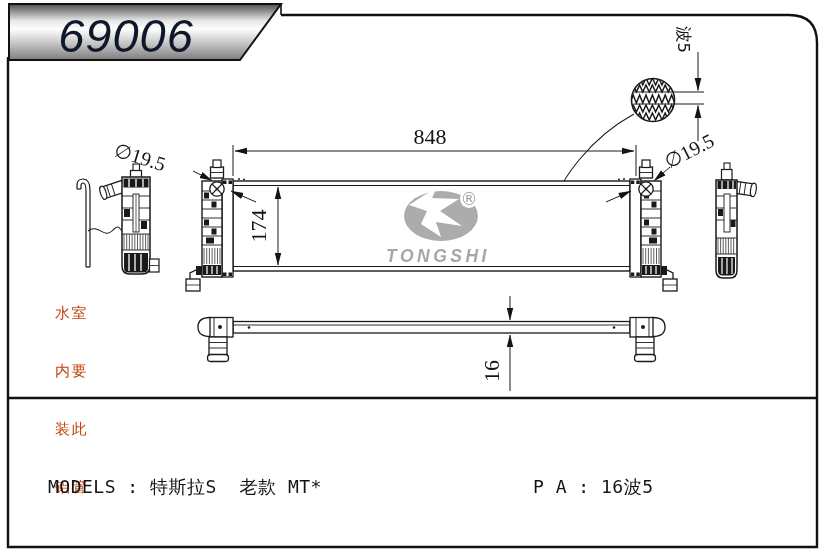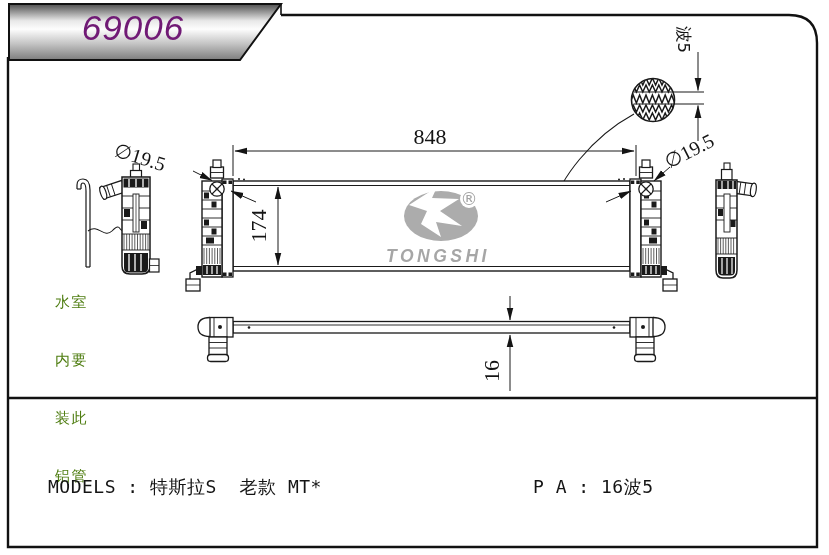--- a/index.html
+++ b/index.html
@@ -5,26 +5,26 @@
   html,body{margin:0;padding:0;background:#fff;}
   .page{position:relative;width:829px;height:555px;background:#fff;overflow:hidden;
         font-family:"Liberation Sans",sans-serif;}
   .page svg{position:absolute;left:0;top:0;}
   .specs{position:absolute;left:0;top:414px;width:709px;height:130px;
          font-family:"DejaVu Sans Mono",monospace;font-size:18px;line-height:29px;
          color:#141414;letter-spacing:0.5px;}
   .spec-col{position:absolute;top:0;white-space:pre;}
   .spec-col.left{left:48px;}
   .spec-col.right{left:533px;}
-  .note{position:absolute;left:55px;top:254px;width:44px;
+  .note{position:absolute;left:55px;top:265px;width:44px;
         font-family:"DejaVu Sans",sans-serif;font-size:15px;line-height:19.4px;
-        letter-spacing:1.5px;color:#4d7c0f;white-space:pre;}
-  .pn{position:absolute;left:48px;top:8px;width:170px;text-align:center;
-      font-family:"Liberation Sans",sans-serif;font-style:italic;font-size:35px;
-      font-weight:400;color:#701a75;letter-spacing:1px;}
+        letter-spacing:1.5px;color:#c2410c;white-space:pre;}
+  .pn{position:absolute;left:41px;top:8px;width:170px;text-align:center;
+      font-family:"Liberation Sans",sans-serif;font-style:italic;font-size:47px;
+      font-weight:400;color:#0f172a;letter-spacing:1px;}
 </style>
 </head>
 <body>
 
 <div class="page">
 
 <svg width="829" height="555" viewBox="0 0 829 555">
   <defs>
     <linearGradient id="bannerGrad" x1="0" y1="0" x2="0" y2="1">
       <stop offset="0" stop-color="#4e4e4e"></stop>

